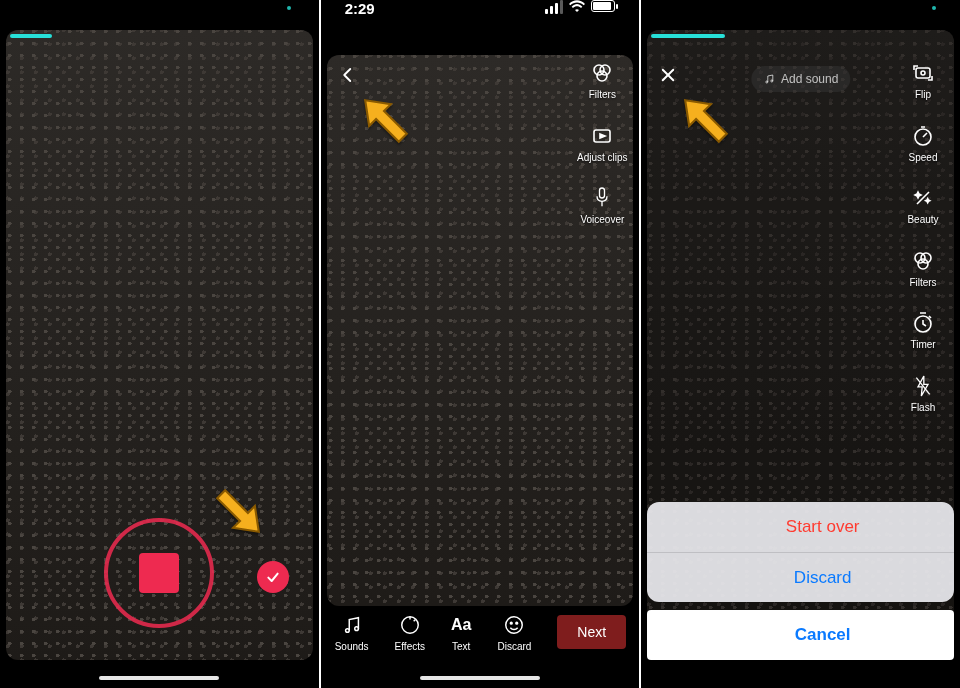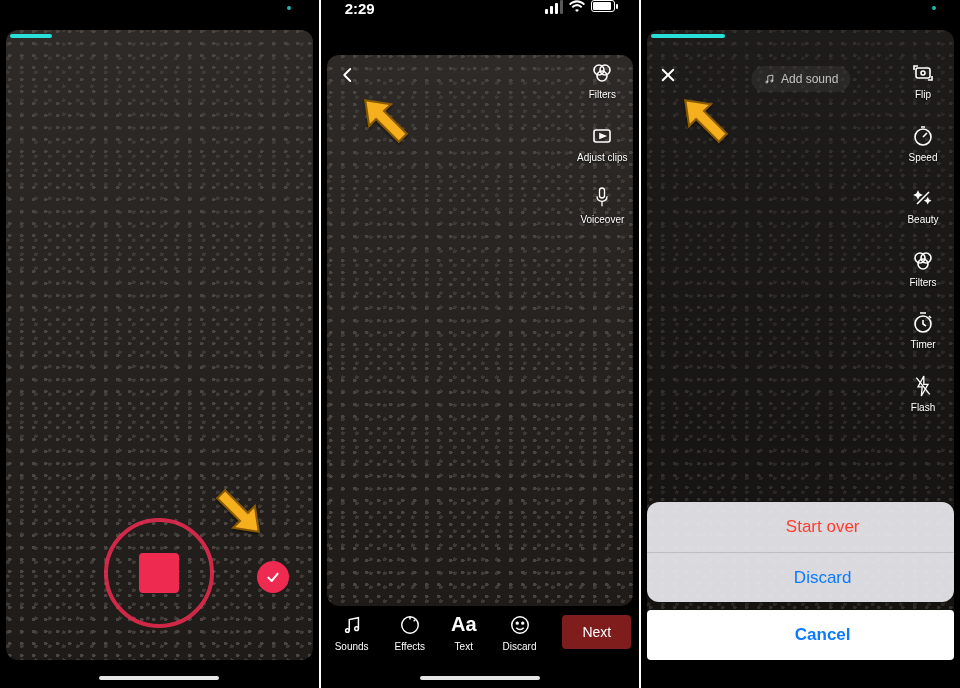--- a/index.html
+++ b/index.html
@@ -162,21 +162,21 @@
       <div class="btool" data-interactable="true">
         <span class="ic">
             <svg data-interactable="false" width="22" height="22" viewBox="0 0 24 24" fill="none" stroke="#fff" stroke-width="1.6">
               <circle cx="12" cy="12" r="9"></circle>
               <path d="M12 3v3M18 6l-2 2"></path>
             </svg>
           </span>
         <span data-interactable="false">Effects</span>
       </div>
       <div class="btool" data-interactable="true">
-        <span class="ic" data-interactable="false" style="font-size:20px;font-weight:600;">Aa</span>
+        <span class="ic" data-interactable="false" style="font-size:16px;font-weight:600;">Aa</span>
         <span data-interactable="false">Text</span>
       </div>
       <div class="btool" data-interactable="true">
         <span class="ic">
             <svg data-interactable="false" width="22" height="22" viewBox="0 0 24 24" fill="none" stroke="#fff" stroke-width="1.6">
               <circle cx="12" cy="12" r="9"></circle>
               <circle cx="9" cy="10" r="1" fill="#fff"></circle>
               <circle cx="15" cy="10" r="1" fill="#fff"></circle>
               <path d="M8 15c1.2 1.5 2.5 2 4 2s2.8-.5 4-2"></path>
             </svg>

